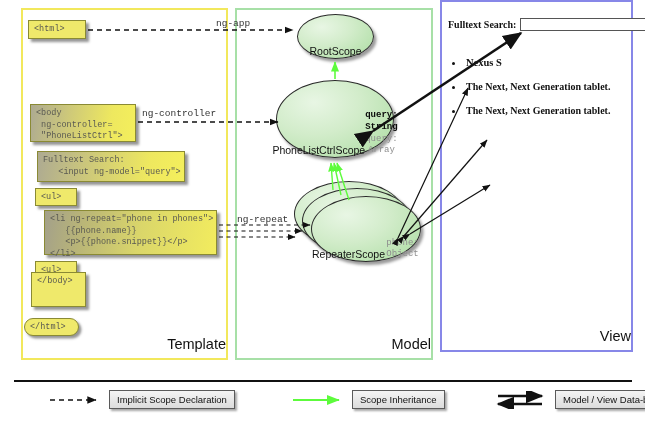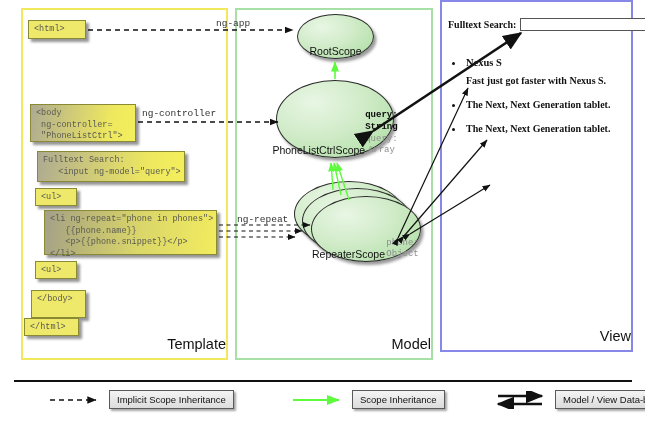--- a/index.html
+++ b/index.html
@@ -75,22 +75,22 @@
   .codebox.grad-soft {
     background: linear-gradient(100deg, #adaa92 0%, #cdc87a 35%, #eee85f 75%, #f4ef5c 100%);
   }
 
   #box-html      { left: 28px;  top: 20px;  width: 58px;  height: 19px; }
   #box-body      { left: 30px;  top: 104px; width: 106px; height: 38px; }
   #box-search    { left: 37px;  top: 151px; width: 148px; height: 31px; }
   #box-ul-open   { left: 35px;  top: 188px; width: 42px;  height: 18px; }
   #box-li        { left: 44px;  top: 210px; width: 173px; height: 45px; }
   #box-ul-close  { left: 35px;  top: 261px; width: 42px;  height: 18px; }
-  #box-body-end  { left: 31px;  top: 290px; width: 55px;  height: 28px; }
-  #box-html-end  { left: 24px;  top: 318px; width: 55px;  height: 18px; }
+  #box-body-end  { left: 31px;  top: 272px; width: 55px;  height: 35px; }
+  #box-html-end  { left: 24px;  top: 318px; width: 55px;  height: 18px; border-radius: 9px; }
 
   
   .scope {
     position: absolute;
     box-sizing: border-box;
     border-radius: 50%;
     border: 1.5px solid #2b2b2b;
     background: radial-gradient(ellipse at 32% 28%, #e8f6e4 0%, #d2ecca 42%, #aadca0 100%);
     box-shadow: 2.5px 3px 3px rgba(0,0,0,0.4);
     display: flex;
@@ -288,21 +288,20 @@
 
   <div id="view-content">
     <div class="view-search-row">
       <span class="view-search-label">Fulltext Search:</span>
       <input class="view-search-input" type="text" value="" style="">
     </div>
     <ul class="view-list">
       <li class="view-item">
         <span class="view-bullet"></span>
         <div class="view-name">Nexus S</div>
-        <div class="view-snippet">Fast just got faster with Nexus S.</div>
       </li>
       <li class="view-item">
         <span class="view-bullet"></span>
         <div class="view-snippet">The Next, Next Generation tablet.</div>
       </li>
       <li class="view-item">
         <span class="view-bullet"></span>
         <div class="view-snippet">The Next, Next Generation tablet.</div>
       </li>
     </ul>
@@ -352,21 +351,21 @@
 
     <div class="legend-entry" id="legend-implicit">
       <svg class="legend-glyph" viewBox="0 0 54 18">
         <defs>
           <marker id="lg-arrow-1" markerWidth="7" markerHeight="7" refX="6.2" refY="3" orient="auto">
             <path d="M0,0.4 L6.6,3 L0,5.6 z" fill="#111"></path>
           </marker>
         </defs>
         <line x1="2" y1="9" x2="48" y2="9" stroke="#111" stroke-width="1.4" stroke-dasharray="5,4" marker-end="url(#lg-arrow-1)"></line>
       </svg>
-      <span class="legend-box">Implicit Scope Inheritance</span>
+      <span class="legend-box">Implicit Scope Declaration</span>
     </div>
 
     <div class="legend-entry" id="legend-inherit">
       <svg class="legend-glyph" viewBox="0 0 54 18">
         <defs>
           <marker id="lg-arrow-2" markerWidth="7" markerHeight="7" refX="6" refY="3" orient="auto">
             <path d="M0,0.5 L6.4,3 L0,5.5 z" fill="#5dfb3c"></path>
           </marker>
         </defs>
         <line x1="2" y1="9" x2="48" y2="9" stroke="#5dfb3c" stroke-width="2" marker-end="url(#lg-arrow-2)"></line>

